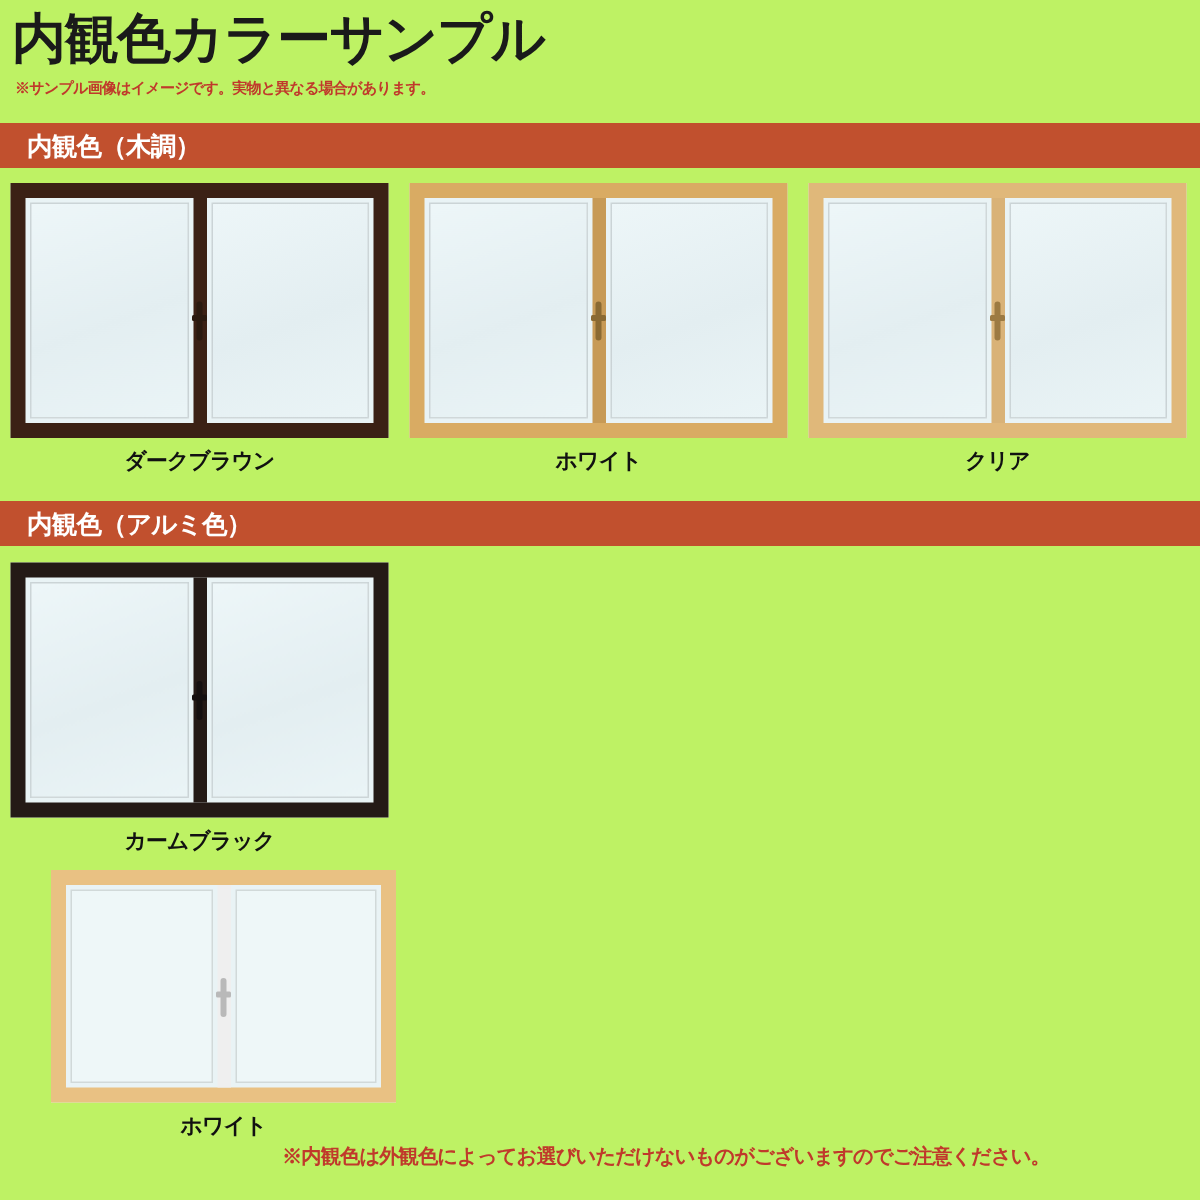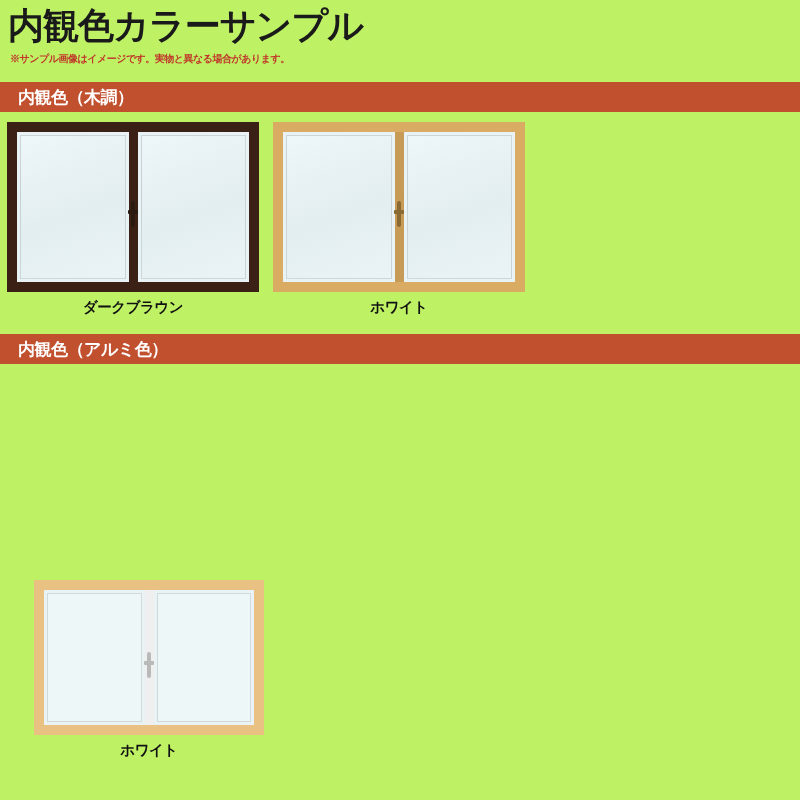--- a/index.html
+++ b/index.html
@@ -174,43 +174,68 @@
           <div class="pane"></div>
           <div class="meetstile" style="background:#c79a56;">
             <div class="handle" style="background:#8a6a33;"></div>
           </div>
           <div class="pane"></div>
         </div>
       </div>
       <div class="caption">ホワイト</div>
     </div>
 
+    <div class="cell">
+      <div class="window" style="border-color:#e0b87a;">
+        <div class="sash">
+          <div class="pane"></div>
+          <div class="meetstile" style="background:#d9b277;">
+            <div class="handle" style="background:#9c7a42;"></div>
+          </div>
+          <div class="pane"></div>
+        </div>
+      </div>
+      <div class="caption">クリア</div>
+    </div>
 
   </div>
 
   <div class="section-bar" id="bar-alu">
     <span>内観色（アルミ色）</span>
   </div>
 
   <div class="row" id="row-alu">
 
+    <div class="cell">
+      <div class="window" style="border-color:#241a16;">
+        <div class="sash">
+          <div class="pane"></div>
+          <div class="meetstile" style="background:#241a16;">
+            <div class="handle" style="background:#151010;"></div>
+          </div>
+          <div class="pane"></div>
+        </div>
+      </div>
+      <div class="caption">カームブラック</div>
+    </div>
 
 
 
   </div>
 
   <div class="row" id="row-white">
     <div class="cell">
       <div class="window small" style="border-color:#e9c183;">
         <div class="sash">
           <div class="pane" style="background:#eef7f8;"></div>
           <div class="meetstile" style="background:#efefef;">
             <div class="handle" style="background:#b9b9b9;"></div>
           </div>
           <div class="pane" style="background:#eef7f8;"></div>
         </div>
       </div>
       <div class="caption">ホワイト</div>
     </div>
   </div>
 
+  <div class="note-bottom">※内観色は外観色によってお選びいただけないものがございますのでご注意ください。</div>
 
 </div>
 
 </body></html>

